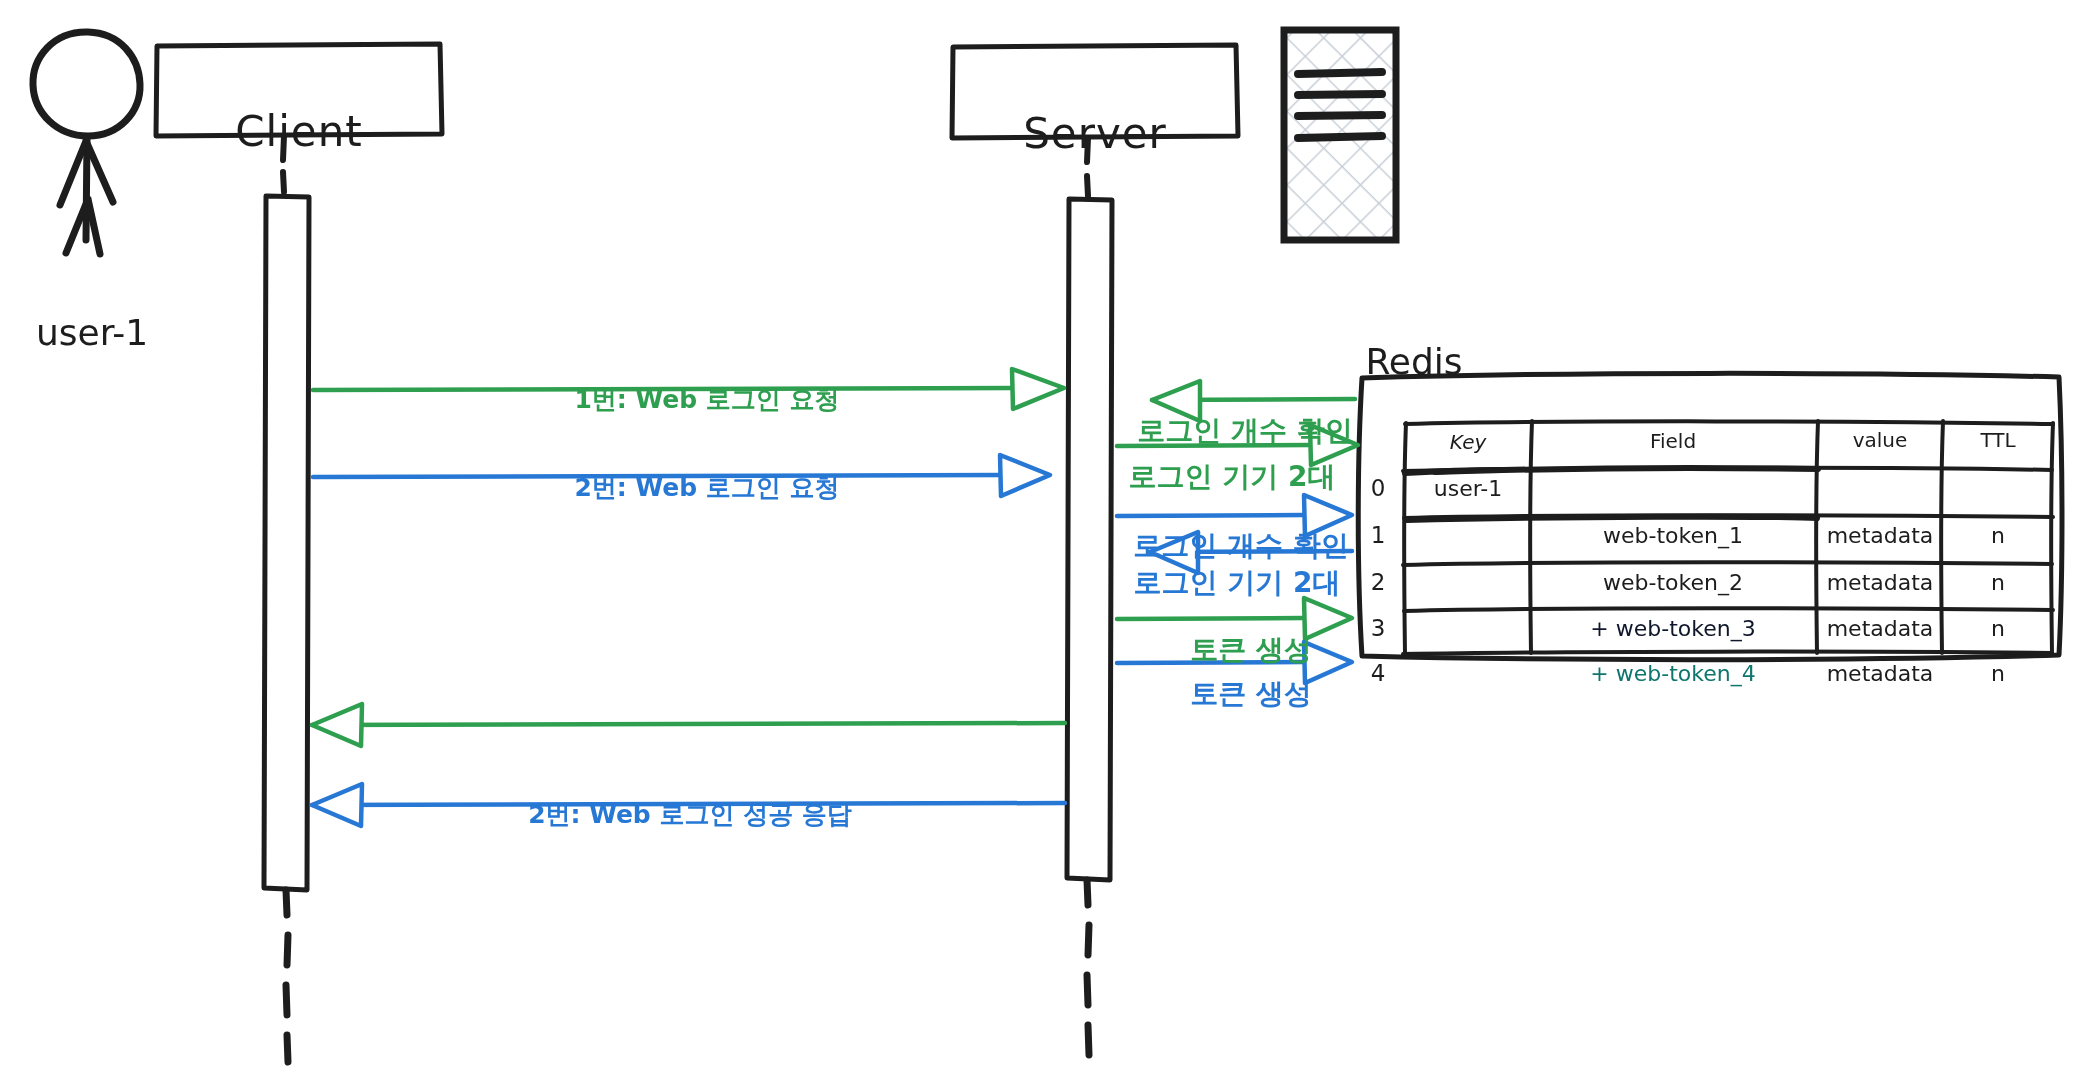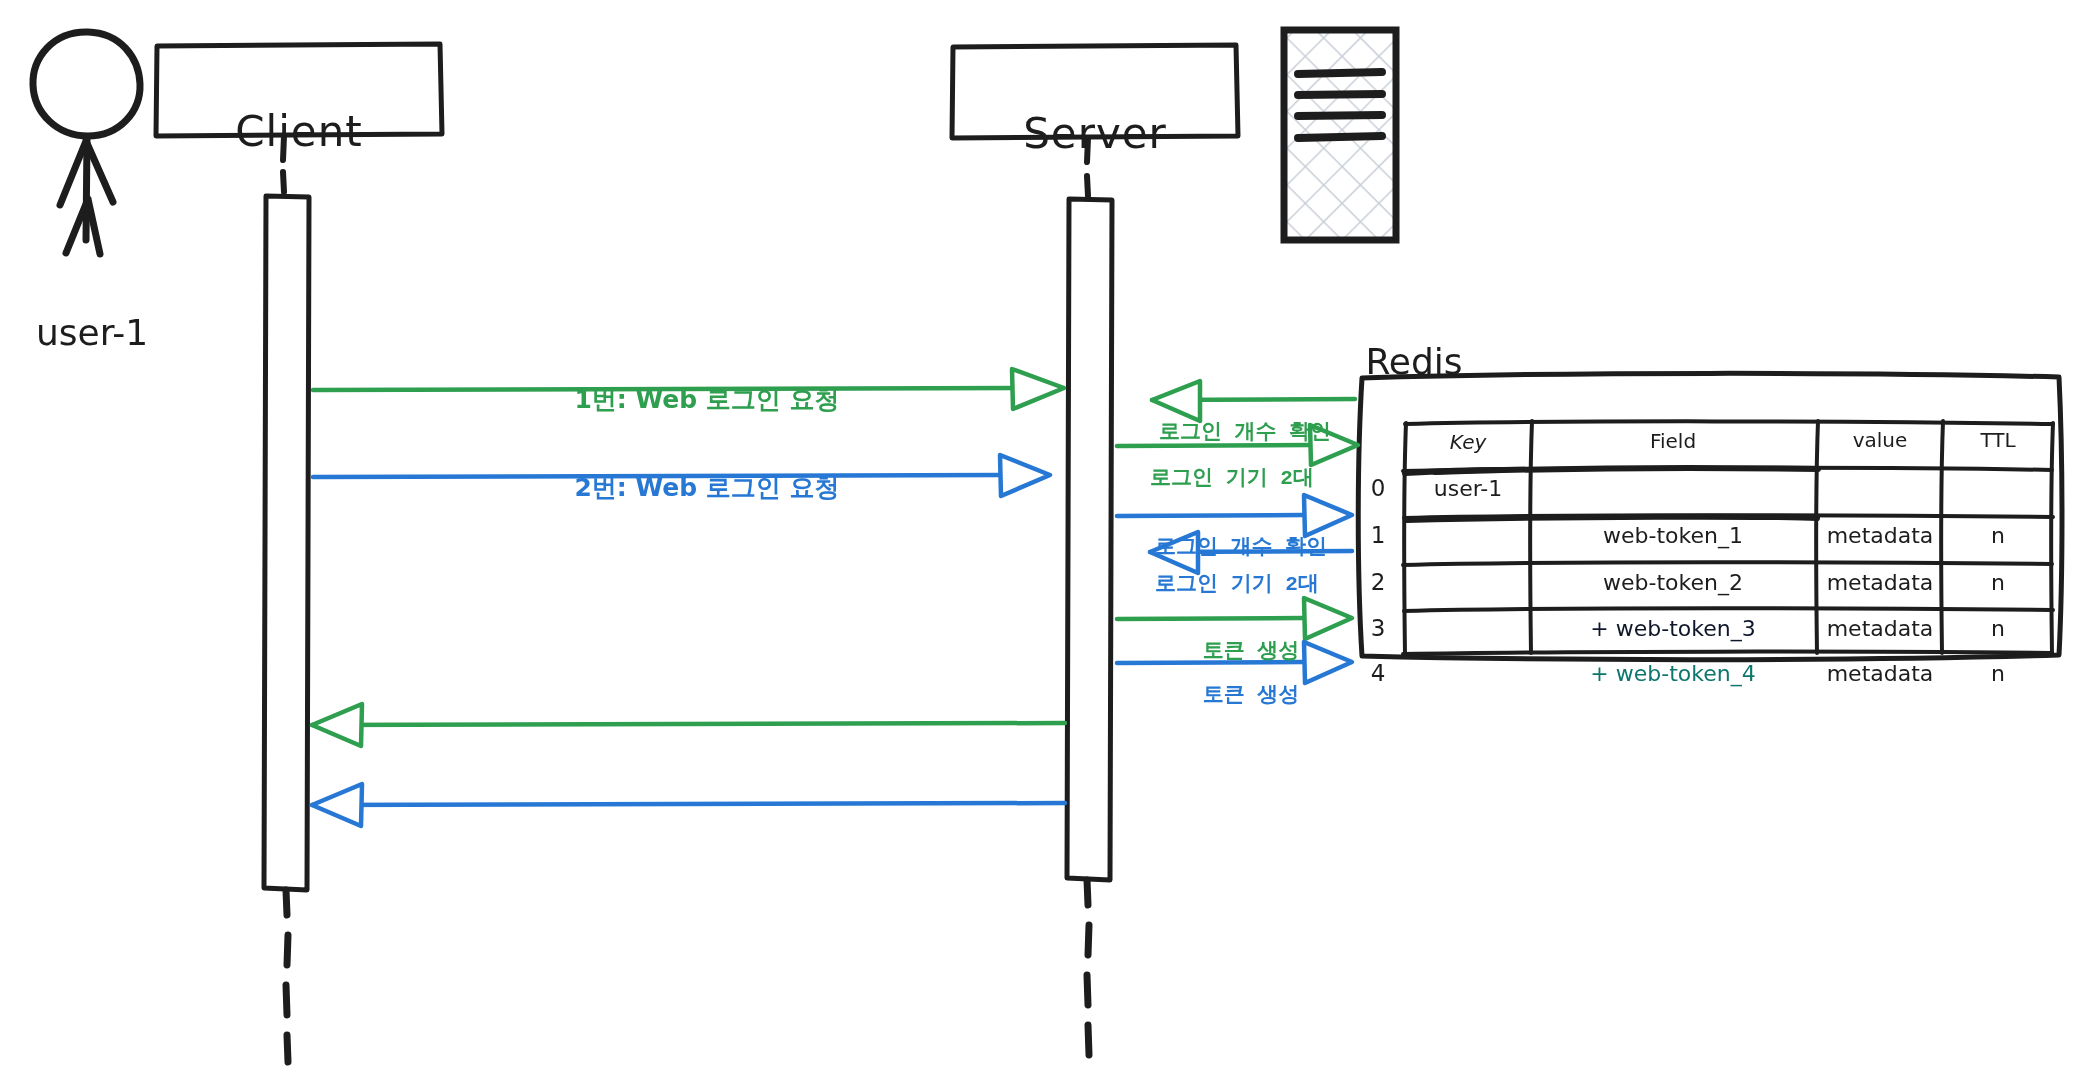--- a/index.html
+++ b/index.html
@@ -39,23 +39,22 @@
     font-size: 36px;
   }
   .redis-title {
     font-size: 36px;
   }
   .msg {
     font-size: 25px;
     font-weight: 600;
   }
   .msg-small {
-    font-size: 21px;
+    font-size: 28px;
     font-weight: 600;
-    font-family: Liberation Mono, monospace;
   }
   .green { color: #2e9e4f; text-align: center; }
   .blue  { color: #2778d4; }
   .tbl-head {
     font-size: 20px;
     color: #1d1d1d;
   }
   .tbl-cell {
     font-size: 22px;
     color: #1d1d1d;
@@ -206,20 +205,21 @@
   <div class="lbl msg green ctr" style="left:707px; top:359px;">1번: Web 로그인 요청</div>
   <div class="lbl msg blue ctr" style="left:707px; top:447px;">2번: Web 로그인 요청</div>
 
   <div class="lbl msg-small green ctr" style="left:1245px; top:391px;">로그인 개수 확인</div>
   <div class="lbl msg-small green ctr" style="left:1232px; top:437px;">로그인 기기 2대</div>
   <div class="lbl msg-small blue ctr" style="left:1241px; top:506px;">로그인 개수 확인</div>
   <div class="lbl msg-small blue ctr" style="left:1237px; top:543px;">로그인 기기 2대</div>
   <div class="lbl msg-small green ctr" style="left:1251px; top:610px;">토큰 생성</div>
   <div class="lbl msg-small blue ctr" style="left:1251px; top:654px;">토큰 생성</div>
 
+  <div class="lbl msg blue ctr" style="left:690px; top:774px;">2번: Web 로그인 성공 응답</div>
 
   <div class="lbl tbl-head ctr" style="left:1468px; top:402px;font-style:italic;">Key</div>
   <div class="lbl tbl-head ctr" style="left:1673px; top:401px;">Field</div>
   <div class="lbl tbl-head ctr" style="left:1880px; top:400px;">value</div>
   <div class="lbl tbl-head ctr" style="left:1998px; top:400px;">TTL</div>
 
   <div class="lbl row-idx ctr" style="left:1378px; top:448px;">0</div>
   <div class="lbl row-idx ctr" style="left:1378px; top:495px;">1</div>
   <div class="lbl row-idx ctr" style="left:1378px; top:542px;">2</div>
   <div class="lbl row-idx ctr" style="left:1378px; top:588px;">3</div>

